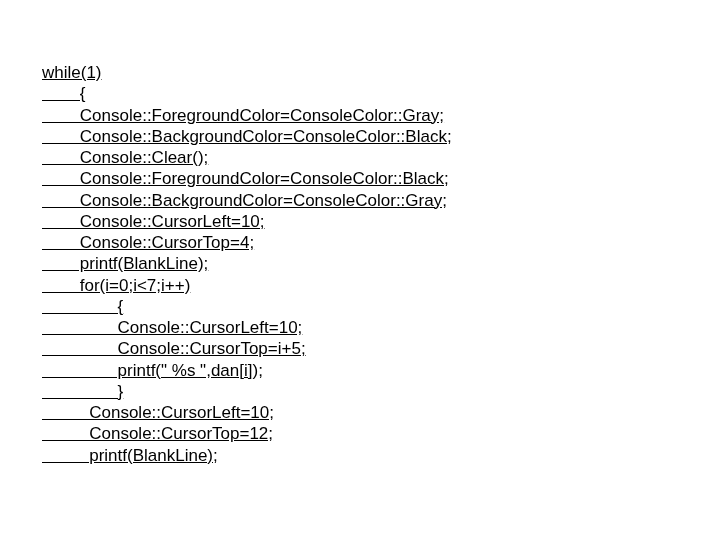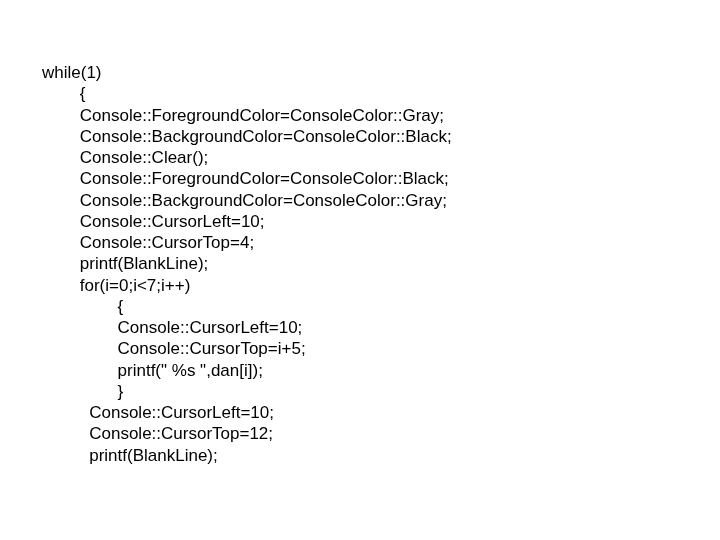--- a/index.html
+++ b/index.html
@@ -12,18 +12,19 @@
     font-size: 17px;
     color: #000000;
     line-height: 1.25;
   }
   .page {
     padding: 62px 0 0 42px;
     white-space: pre;
   }
   .code-line {
     display: block;
+    text-decoration: underline;
   }
 </style>
 </head>
 <body>
 
 <div class="page"><span class="code-line">while(1)</span><span class="code-line">        {</span><span class="code-line">        Console::ForegroundColor=ConsoleColor::Gray;</span><span class="code-line">        Console::BackgroundColor=ConsoleColor::Black;</span><span class="code-line">        Console::Clear();</span><span class="code-line">        Console::ForegroundColor=ConsoleColor::Black;</span><span class="code-line">        Console::BackgroundColor=ConsoleColor::Gray;</span><span class="code-line">        Console::CursorLeft=10;</span><span class="code-line">        Console::CursorTop=4;</span><span class="code-line">        printf(BlankLine);</span><span class="code-line"></span><span class="code-line">        for(i=0;i&lt;7;i++)</span><span class="code-line">                {</span><span class="code-line">                Console::CursorLeft=10;</span><span class="code-line">                Console::CursorTop=i+5;</span><span class="code-line">                printf(" %s ",dan[i]);</span><span class="code-line">                }</span><span class="code-line">          Console::CursorLeft=10;</span><span class="code-line">          Console::CursorTop=12;</span><span class="code-line">          printf(BlankLine);</span></div>
 
 </body></html>

